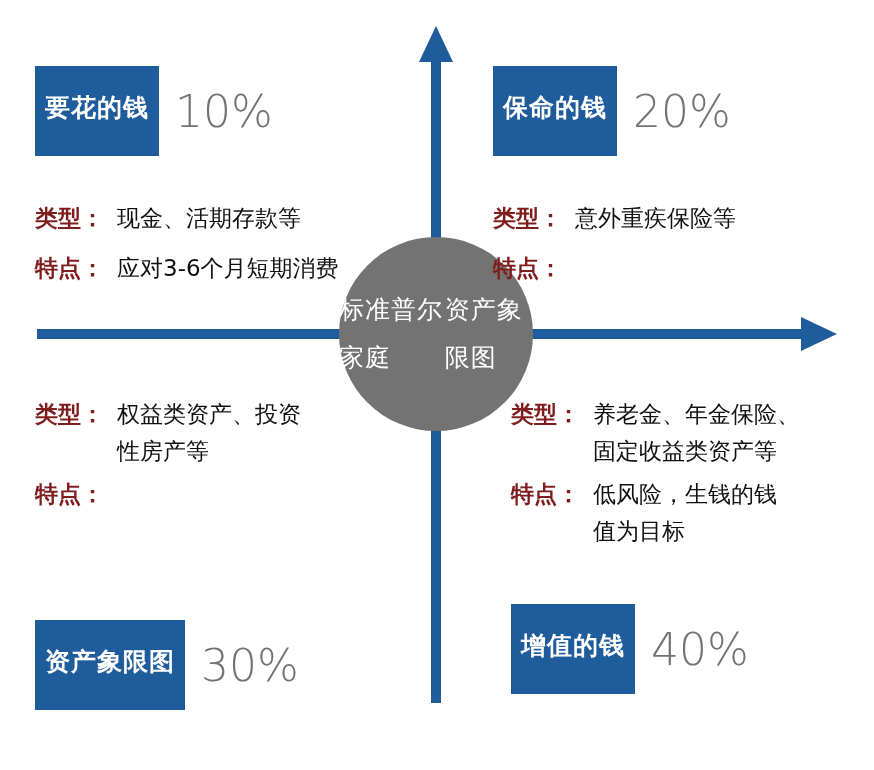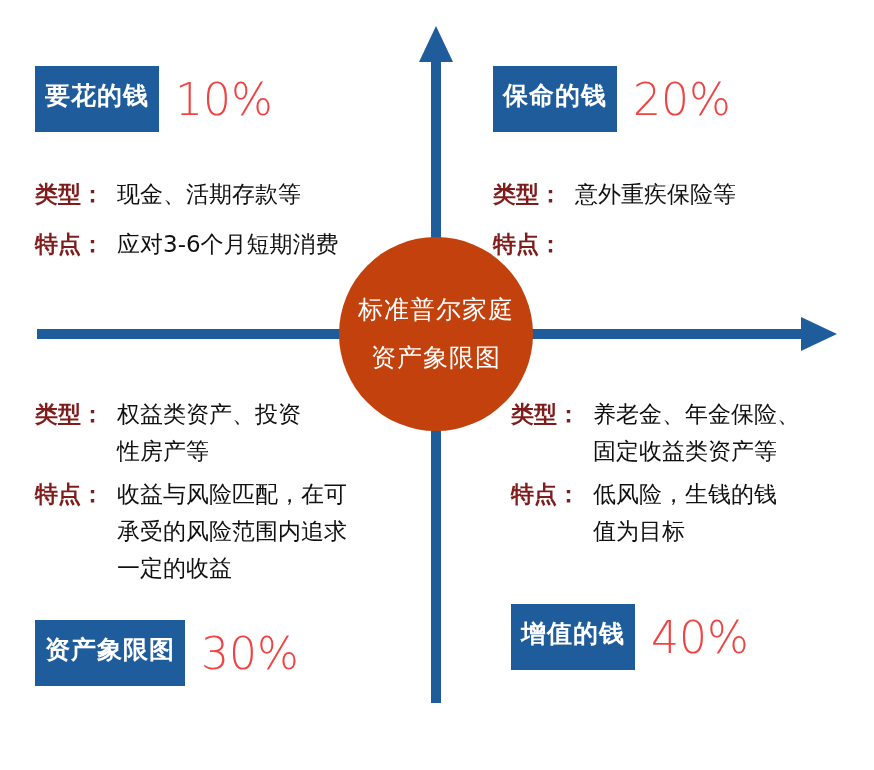--- a/index.html
+++ b/index.html
@@ -15,31 +15,31 @@
     border-left: 17px solid transparent; border-right: 17px solid transparent;
     border-bottom: 36px solid #1f5c9c;
   }
   .arrow-right {
     position: absolute; left: 801px; top: 317px; width: 0; height: 0;
     border-top: 17px solid transparent; border-bottom: 17px solid transparent;
     border-left: 36px solid #1f5c9c;
   }
   .center-circle {
     position: absolute; left: 339px; top: 237px; width: 194px; height: 194px;
-    border-radius: 50%; background: #c2410c; color: #ffffff;
-    display: flex; flex-direction: column; align-items: center; justify-content: center;
+    border-radius: 50%; background: #737373; color: #ffffff;
+    display: flex; flex-direction: row; align-items: center; justify-content: center;
     font-size: 25px; line-height: 48px; letter-spacing: 1px;
   }
   .quad { position: absolute; }
   .header { display: flex; align-items: center; }
   .tag {
     background: #1f5c9c; color: #fff; font-weight: bold; font-size: 25px;
-    padding: 4px 10px; height: 58px; line-height: 52px; letter-spacing: 1px;
+    padding: 16px 10px; height: 58px; line-height: 52px; letter-spacing: 1px;
   }
-  .pct { font-size: 44px; color: #ef4444; margin-left: 16px; font-family: "DejaVu Sans", sans-serif; font-weight: 300; text-align: center; }
+  .pct { font-size: 44px; color: #737373; margin-left: 16px; font-family: "DejaVu Sans", sans-serif; font-weight: 300; text-align: center; }
   .row { display: flex; font-size: 23px; line-height: 37px; color: #111; }
   .lbl { color: #7f1d1d; font-weight: bold; white-space: nowrap; width: 82px; flex: none; }
   .val { white-space: pre-line; }
 </style>
 </head>
 <body>
 
 <div class="axis axis-v"></div>
 <div class="arrow-up"></div>
 <div class="axis axis-h"></div>
@@ -82,23 +82,20 @@
 </div>
 
 <div class="quad" style="left:35px; top:396px;">
   <div class="row">
     <span class="lbl">类型：</span>
     <span class="val">权益类资产、投资
 性房产等</span>
   </div>
   <div class="row" style="margin-top:6px">
     <span class="lbl">特点：</span>
-    <span class="val">收益与风险匹配，在可
-承受的风险范围内追求
-一定的收益</span>
   </div>
   <div class="header" style="position:absolute; top:224px; left:0;">
     <span class="tag">资产象限图</span>
     <span class="pct">30%</span>
   </div>
 </div>
 
 <div class="quad" style="left:511px; top:396px;">
   <div class="row">
     <span class="lbl">类型：</span>

